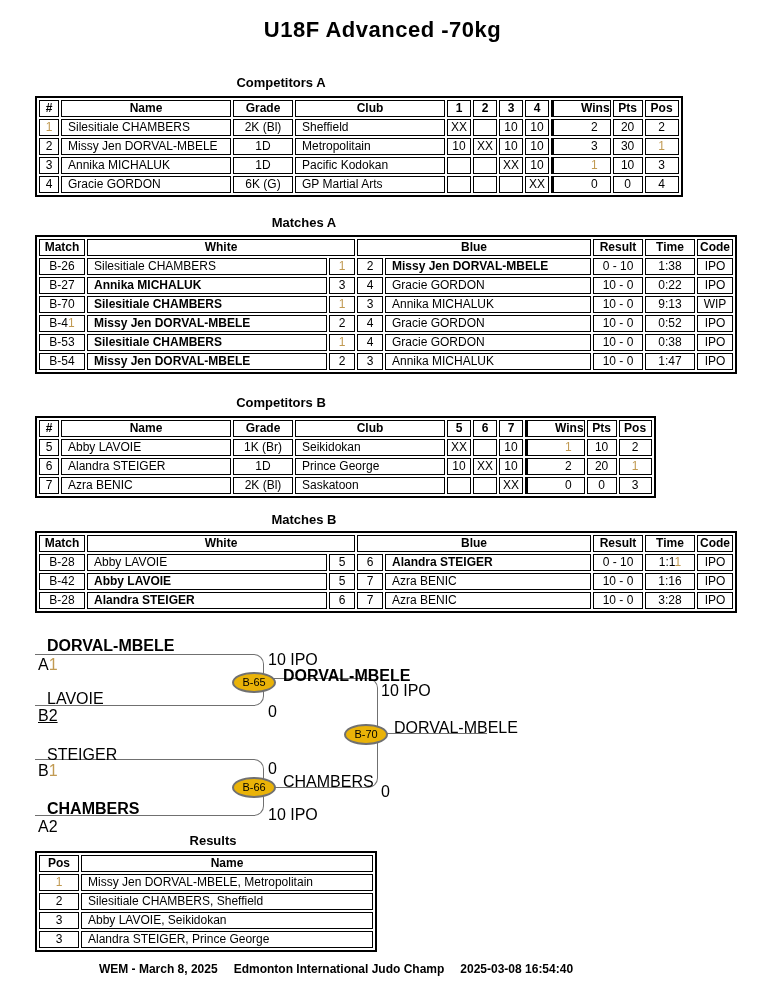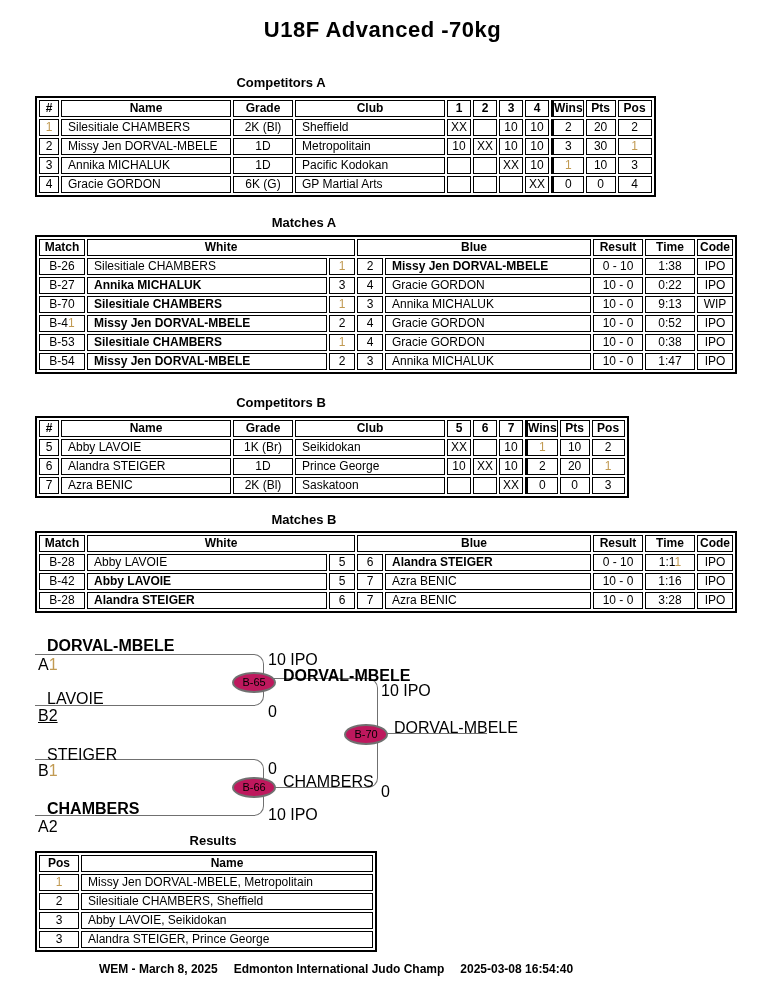--- a/index.html
+++ b/index.html
@@ -15,30 +15,30 @@
   .sec-h { position:absolute; font-weight:bold; font-size:13px; text-align:center; }
 
   table { border-collapse:separate; border-spacing:2px; border:2px solid #000;
           table-layout:fixed; position:absolute; }
   th, td {
     border:1px solid #000; font-size:12px; height:15px; padding:0 2px;
     text-align:center; overflow:hidden; white-space:nowrap; line-height:15px;
   }
   th { font-weight:bold; padding:0; }
   td.lft { text-align:left; padding-left:6px; }
-  .tl { border-left:3px solid #000; }
+  .tl { border-left:3px solid #000;padding-left:27px; }
   .bold { font-weight:bold; }
   .gold1 { color:#C19A52; }
 
   
   #bracket { position:absolute; left:0; top:628px; width:765px; height:215px; }
   .bkline { position:absolute; border:0 solid #707070; }
   .node {
     position:absolute; width:40px; height:17px; border:2px solid #707070;
-    border-radius:50%; background:#be185d; font-size:11px; text-align:center;
+    border-radius:50%; background:#eab308; font-size:11px; text-align:center;
     line-height:17px; z-index:2;
   }
   .blb { position:absolute; font-size:16px; white-space:nowrap; z-index:1; }
 
   .footer {
     position:absolute; top:962px; left:0; width:672px; text-align:center;
     font-size:12px; font-weight:bold;
   }
   .footer span { margin:0 8px; }
 </style>

